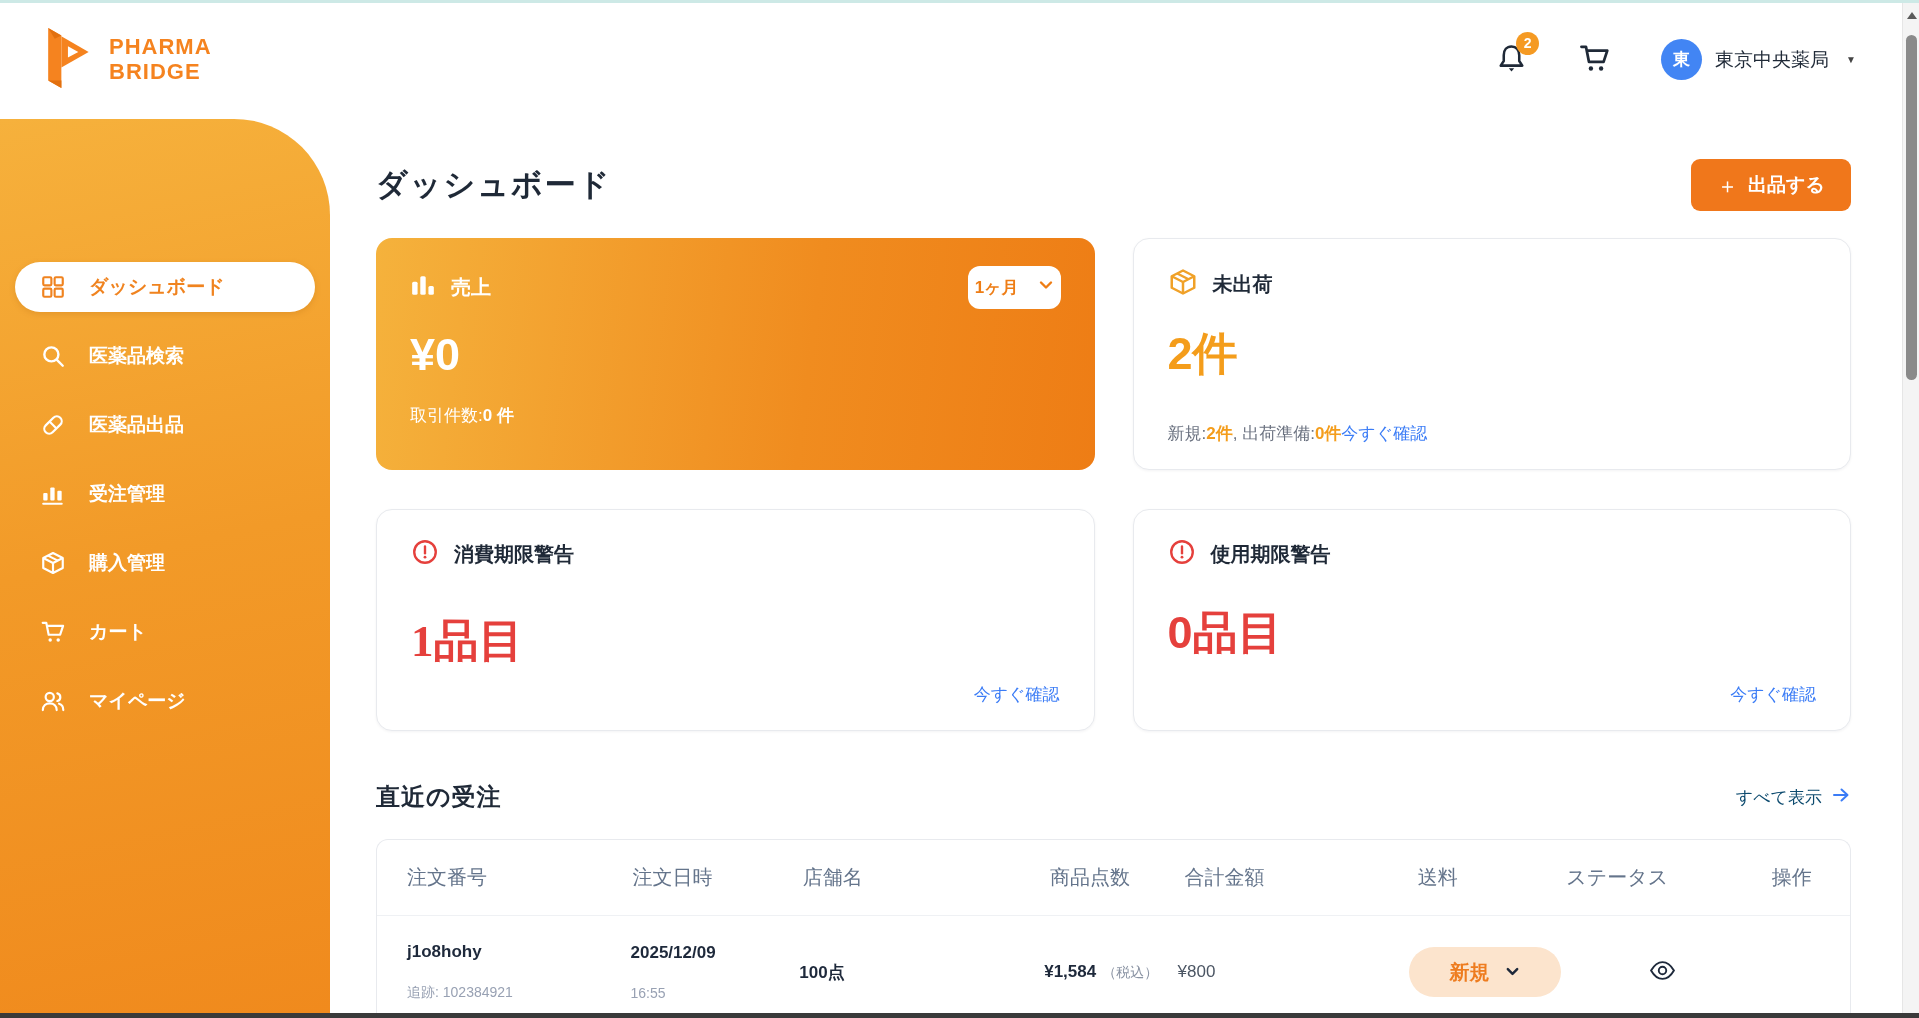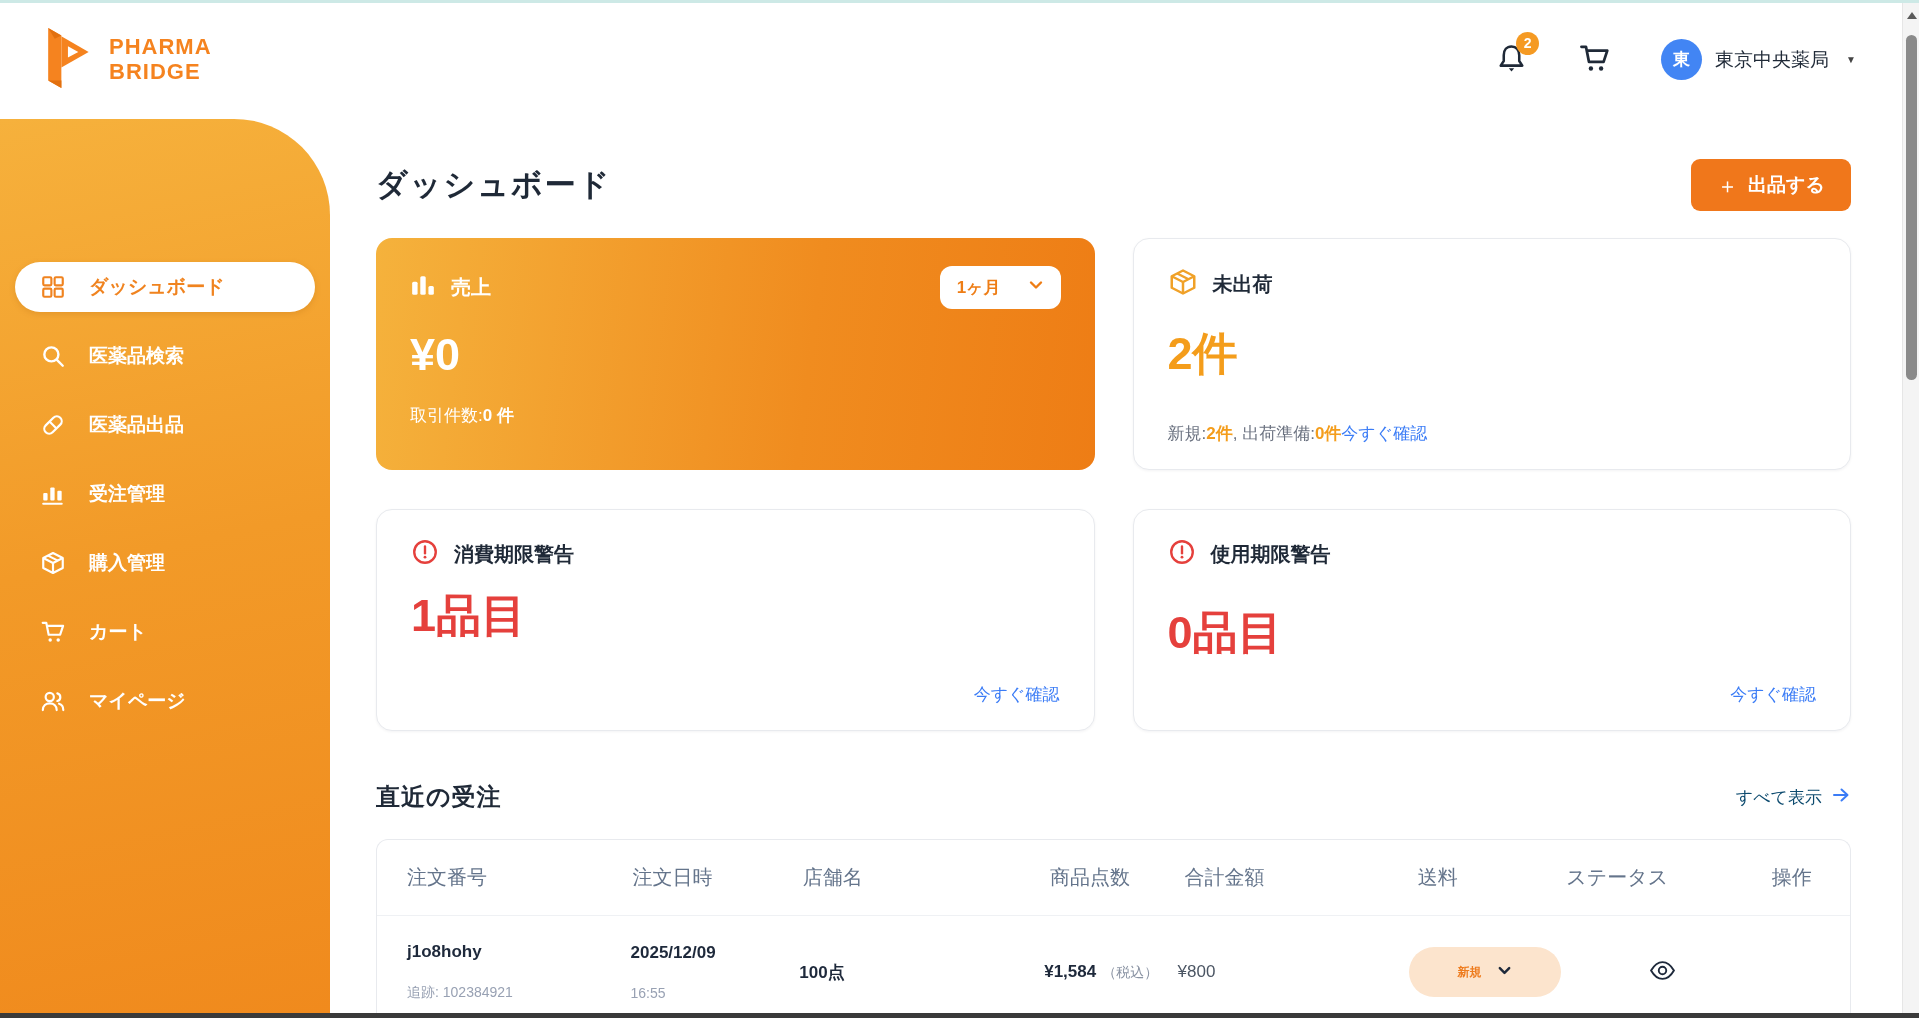--- a/index.html
+++ b/index.html
@@ -50,22 +50,22 @@
     font-family:inherit; }
   .sell-btn .plus { font-size:21px; font-weight:normal; line-height:1; }
 
   .cards { display:grid; grid-template-columns:1fr 1fr; column-gap:38px; row-gap:39px; margin-top:27px; }
   .card { border-radius:16px; padding:28px 34px; position:relative; height:232px; }
   .card.white { background:#fff; border:1px solid #E8EAEE; box-shadow:0 1px 3px rgba(16,24,40,.05); }
   .card.row2 { height:222px; }
   .card-head { display:flex; align-items:center; gap:15px; font-size:20px; font-weight:bold; }
   .sales-card { background:linear-gradient(97deg,#F5B23C 0%,#F08C1F 60%,#EE7D15 100%); color:#fff; }
   .sales-head { display:flex; align-items:center; justify-content:space-between; }
-  .period-pill { display:flex; align-items:center; gap:27px; background:#fff; color:#EE7D15;
-    border:none; border-radius:12px; padding:10px 17px; font-size:17px; font-weight:bold; cursor:pointer; font-family:inherit; }
+  .period-pill { display:flex; align-items:center; gap:19px; background:#fff; color:#EE7D15;
+    border:none; border-radius:12px; padding:10px 7px; font-size:17px; font-weight:bold; cursor:pointer; font-family:inherit; }
   .sales-amount { font-size:45px; font-weight:bold; margin-top:20px; }
   .sales-trans { margin-top:23px; font-size:17px; }
   .sales-trans b { font-weight:bold; }
   .big-count { font-size:45px; font-weight:bold; margin-top:22px; }
   .amber { color:#F49D1B; }
   .red { color:#E5403C; }
   .card-bottom { position:absolute; left:34px; right:34px; bottom:24px;
     display:flex; align-items:center; justify-content:flex-start; font-size:17px; }
   .breakdown { color:#6B7280; }
   .breakdown b { color:#F49D1B; font-weight:bold; }
@@ -83,21 +83,21 @@
     padding:24px 30px; align-items:center; column-gap:8px; }
   .trow.head { color:#64748B; font-size:20px; border-bottom:1px solid #EFF1F4; }
   .trow.data { padding:26px 30px 44px; }
   .cell-main { font-size:17px; font-weight:bold; color:#1E293B; }
   .cell-sub { font-size:14px; color:#98A1B3; margin-top:22px; }
   .cell-plain { font-size:17px; color:#1E293B; font-weight:600; }
   .cell-ship { font-size:17px; color:#4B5563; }
   .total-note { font-size:14px; color:#8A93A3; font-weight:normal; margin-left:6px; }
   .status-select { width:152px; height:50px; border-radius:999px; background:#FCE4CD; border:none;
     display:flex; align-items:center; justify-content:center; gap:15px; cursor:pointer;
-    color:#EE7C1F; font-size:12px; font-weight:bold; font-family:inherit; }
+    color:#EE7C1F; font-size:20px; font-weight:bold; font-family:inherit; }
   .eye-btn { background:none; border:none; cursor:pointer; display:flex; align-items:center; justify-content:center; }
   .col-op { display:flex; justify-content:center; }
 </style>
 </head>
 <body>
 
 <div class="page">
   <div class="top-strip"></div>
 
   <header class="header">
@@ -292,21 +292,21 @@
         <div class="card-head">
           <span>
             <svg width="28" height="28" viewBox="0 0 26 26" fill="none" stroke="#E5403C" stroke-width="2.2" stroke-linecap="round">
               <circle cx="13" cy="13" r="10"></circle>
               <line x1="13" y1="7.8" x2="13" y2="14.2"></line>
               <circle cx="13" cy="17.8" r="1.3" fill="#E5403C" stroke="none"></circle>
             </svg>
           </span>
           <span>消費期限警告</span>
         </div>
-        <div class="big-count red" style="margin-top:15px;">1品目</div>
+        <div class="big-count red" style="margin-top:40px;font-family:Liberation Serif, serif;">1品目</div>
         <a class="link card-link-right">今すぐ確認</a>
       </section>
 
       <section class="card white row2">
         <div class="card-head">
           <span>
             <svg width="28" height="28" viewBox="0 0 26 26" fill="none" stroke="#E5403C" stroke-width="2.2" stroke-linecap="round">
               <circle cx="13" cy="13" r="10"></circle>
               <line x1="13" y1="7.8" x2="13" y2="14.2"></line>
               <circle cx="13" cy="17.8" r="1.3" fill="#E5403C" stroke="none"></circle>

